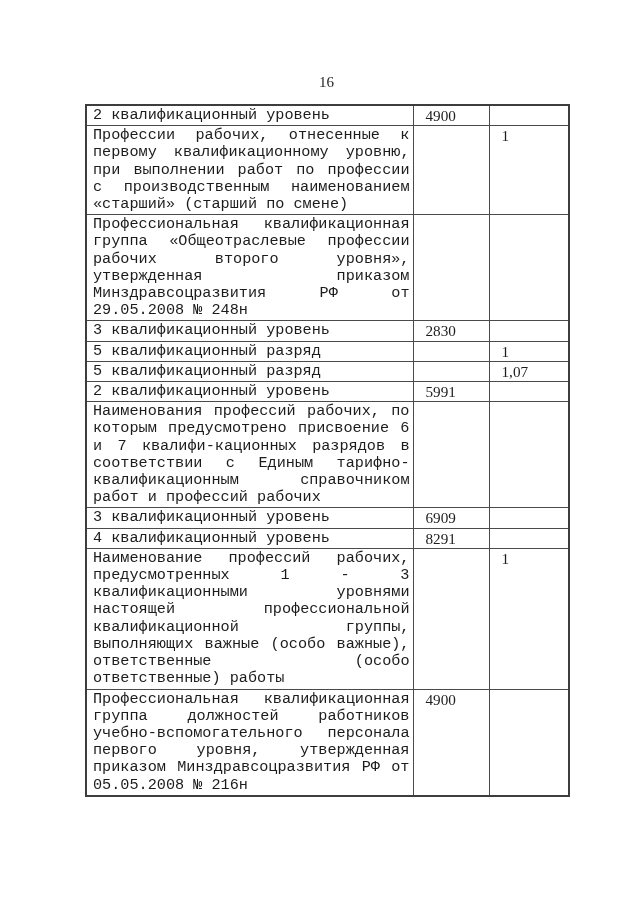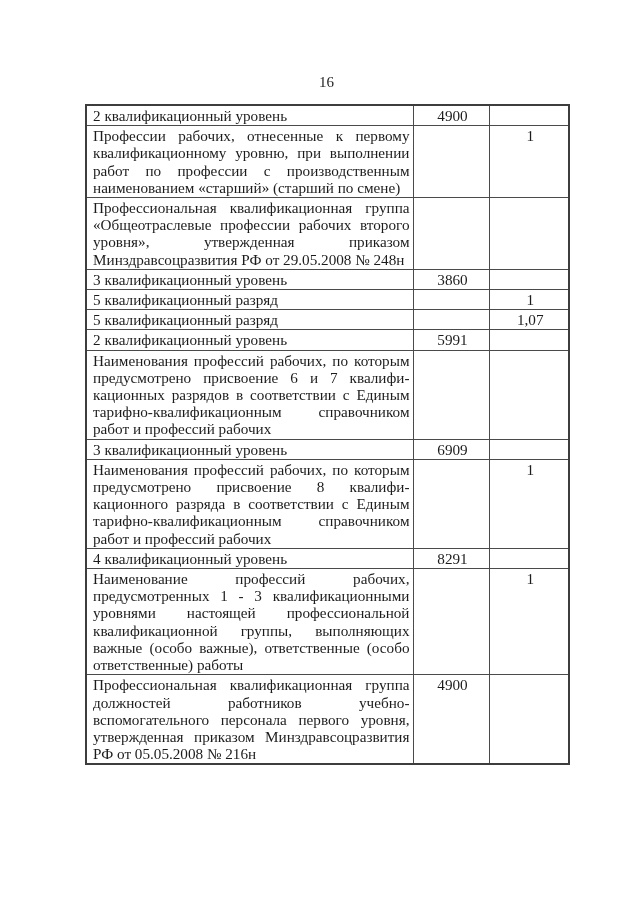--- a/index.html
+++ b/index.html
@@ -46,24 +46,24 @@
     line-height: 17.2px;
     padding: 1px 2px 1px 2px;
     color: #1c1c1c;
     overflow: hidden;
   }
   table.doc-table td.t {
     text-align: justify;
     text-justify: inter-word;
     padding-left: 6px;
     padding-right: 3px;
+    font-family: Liberation Mono, monospace;
   }
   table.doc-table td.n {
-    text-align: center;
-    padding-left: 4px;
+    padding-left: 12px;
     padding-right: 1px;
   }
 </style>
 </head>
 <body>
 
 <div class="page">
   <div class="page-number">16</div>
 
   <table class="doc-table">
@@ -83,21 +83,21 @@
         <td class="n"></td>
         <td class="n">1</td>
       </tr>
       <tr>
         <td class="t">Профессиональная квалификационная группа «Общеотраслевые профессии рабочих второго уровня», утвержденная приказом Минздравсоцразвития РФ от 29.05.2008 № 248н</td>
         <td class="n"></td>
         <td class="n"></td>
       </tr>
       <tr>
         <td class="t">3 квалификационный уровень</td>
-        <td class="n">3860</td>
+        <td class="n">2830</td>
         <td class="n"></td>
       </tr>
       <tr>
         <td class="t">5 квалификационный разряд</td>
         <td class="n"></td>
         <td class="n">1</td>
       </tr>
       <tr>
         <td class="t">5 квалификационный разряд</td>
         <td class="n"></td>
@@ -112,25 +112,20 @@
         <td class="t">Наименования профессий рабочих, по которым предусмотрено присвоение 6 и 7 квалифи-кационных разрядов в соответствии с Единым тарифно-квалификационным справочником работ и профессий рабочих</td>
         <td class="n"></td>
         <td class="n"></td>
       </tr>
       <tr>
         <td class="t">3 квалификационный уровень</td>
         <td class="n">6909</td>
         <td class="n"></td>
       </tr>
       <tr>
-        <td class="t">Наименования профессий рабочих, по которым предусмотрено присвоение 8 квалифи-кационного разряда в соответствии с Единым тарифно-квалификационным справочником работ и профессий рабочих</td>
-        <td class="n"></td>
-        <td class="n">1</td>
-      </tr>
-      <tr>
         <td class="t">4 квалификационный уровень</td>
         <td class="n">8291</td>
         <td class="n"></td>
       </tr>
       <tr>
         <td class="t">Наименование профессий рабочих, предусмотренных 1 - 3 квалификационными уровнями настоящей профессиональной квалификационной группы, выполняющих важные (особо важные), ответственные (особо ответственные) работы</td>
         <td class="n"></td>
         <td class="n">1</td>
       </tr>
       <tr>

